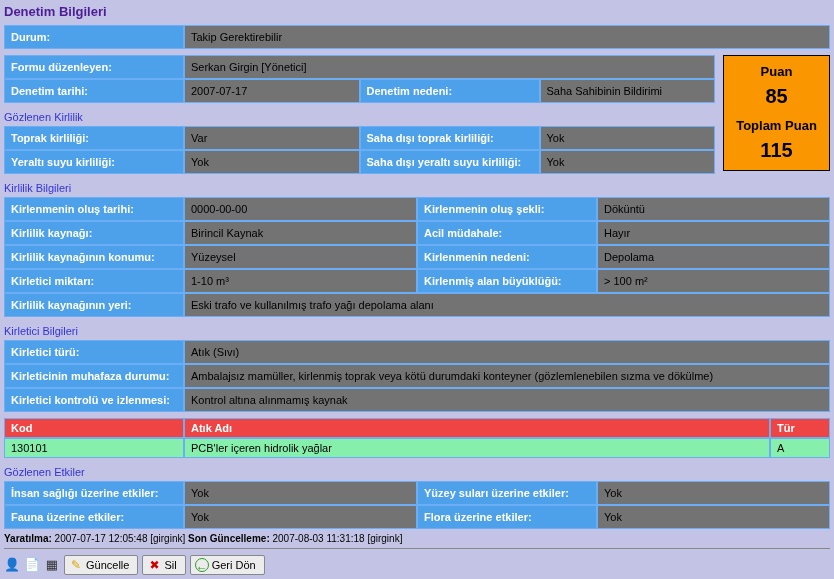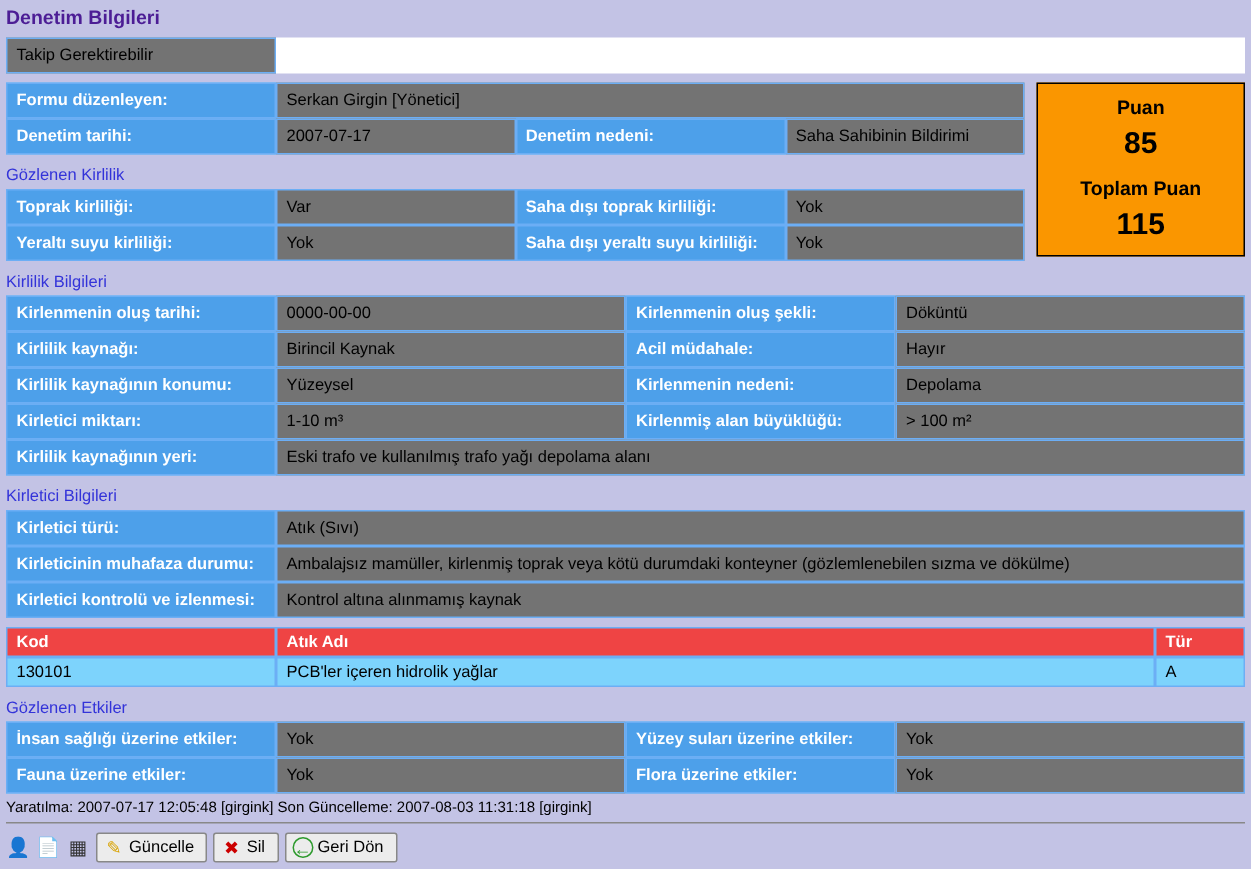--- a/index.html
+++ b/index.html
@@ -40,21 +40,21 @@
     }
     .grid .value {
       background: #737373;
       color: #000;
     }
     .g2 { grid-template-columns: 180px 1fr; }
     .g4 { grid-template-columns: 180px 1fr 180px 1fr; }
     .main-area { display: flex; gap: 8px; align-items: flex-start; }
     .left-col { flex: 1; }
     .score-box {
-      width: 139px;
+      width: 107px;
       background: #FA9600;
       border: 1px solid #000;
       text-align: center;
       font-weight: bold;
       color: #000;
       padding: 8px 4px;
       font-size: 13px;
     }
     .score-box .score-val {
       font-size: 20px;
@@ -67,33 +67,33 @@
       color: #fff;
       font-weight: bold;
     }
     .waste-header > div {
       border: 1px solid #6CAEF5;
       padding: 3px 6px;
     }
     .waste-row {
       display: grid;
       grid-template-columns: 180px 1fr 60px;
-      background: #7dd3fc;
+      background: #86efac;
     }
     .waste-row > div {
       border: 1px solid #6CAEF5;
       padding: 3px 6px;
     }
     .meta-bar {
       font-size: 10px;
       padding: 4px 0;
       border-bottom: 1px solid #888;
       margin-bottom: 6px;
     }
-    .meta-bar b { font-weight: normal; }
+    .meta-bar b { font-weight: bold; }
     .toolbar {
       display: flex;
       align-items: center;
       gap: 4px;
     }
     .tb-icon {
       display: inline-block;
       width: 16px;
       height: 16px;
       font-size: 13px;
@@ -125,20 +125,21 @@
     .i-pencil { color:#D9A300; }
     .i-x { color:#C00; }
     .i-back { color:#2D9A2D; border:1px solid #2D9A2D; border-radius:50%; font-weight:bold; }
   </style>
 </head>
 <body>
 
 <div class="page-title">Denetim Bilgileri</div>
 
 <div class="grid g2" style="margin-bottom:6px;">
+  <div class="cell label">Durum:</div>
   <div class="cell value">Takip Gerektirebilir</div>
 </div>
 
 <div class="main-area">
   <div class="left-col">
     <div class="grid g4">
       <div class="cell label">Formu düzenleyen:</div>
       <div class="cell value" style="grid-column:2/5;">Serkan Girgin [Yönetici]</div>
       <div class="cell label">Denetim tarihi:</div>
       <div class="cell value">2007-07-17</div>

